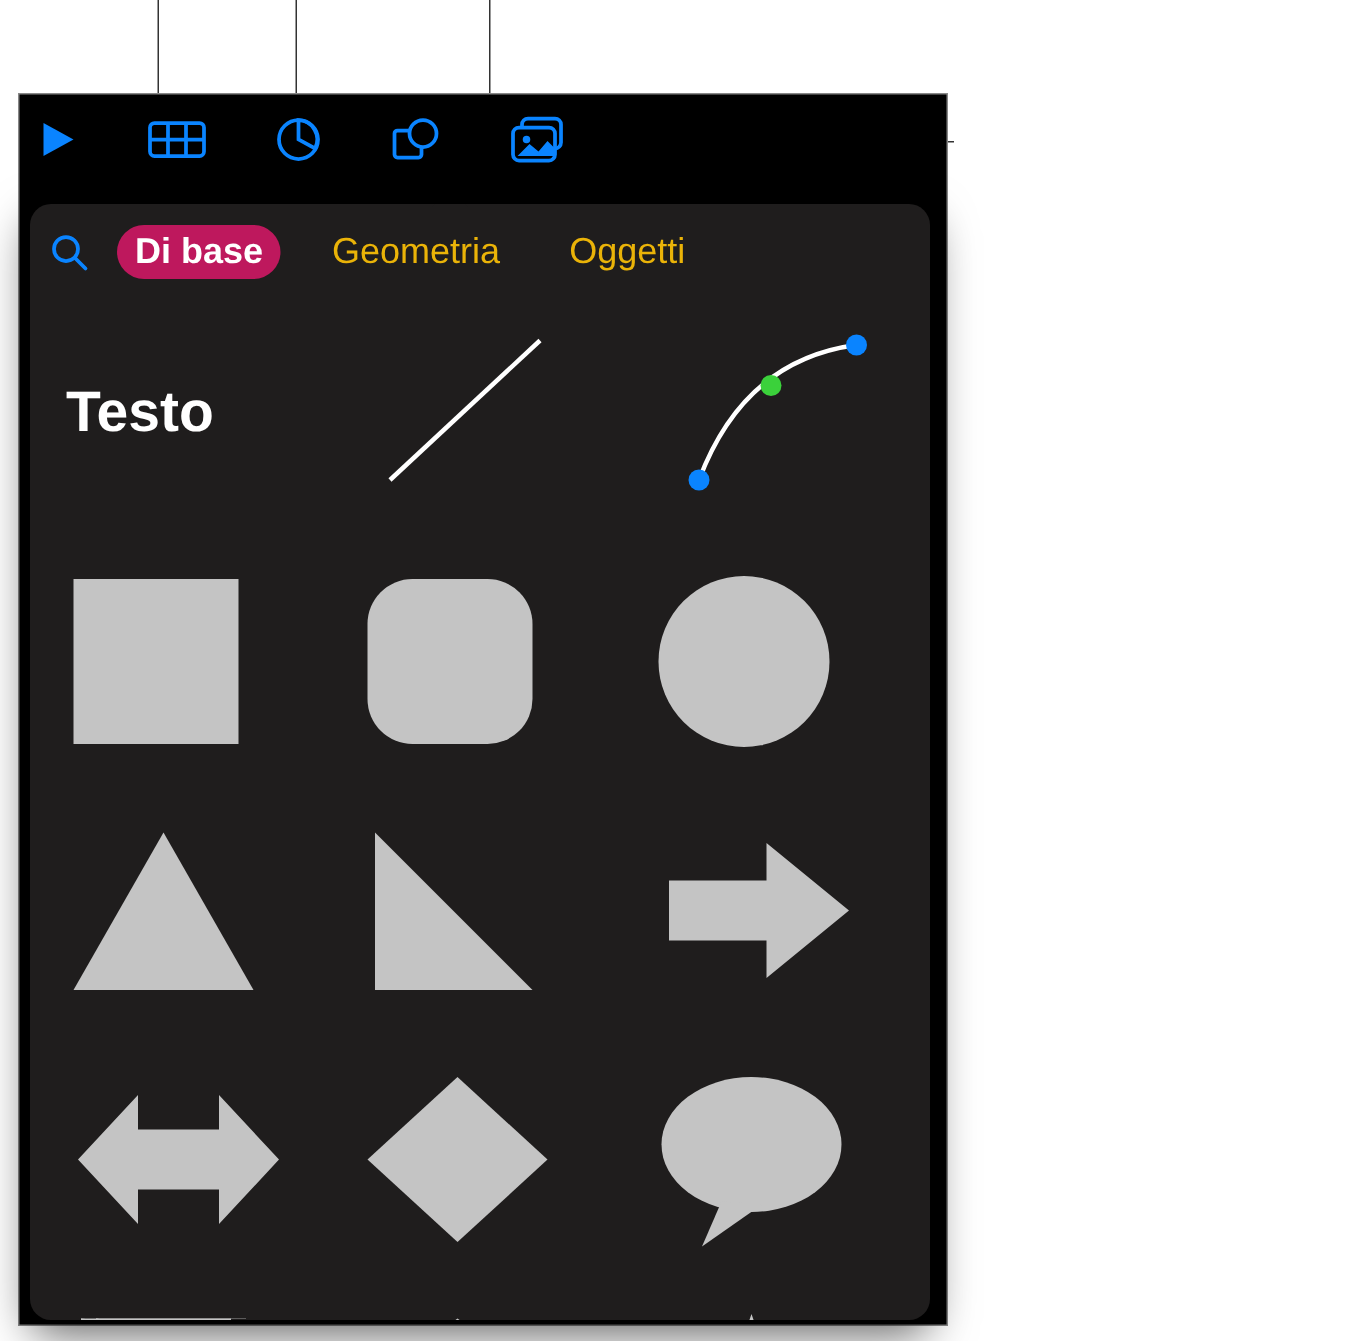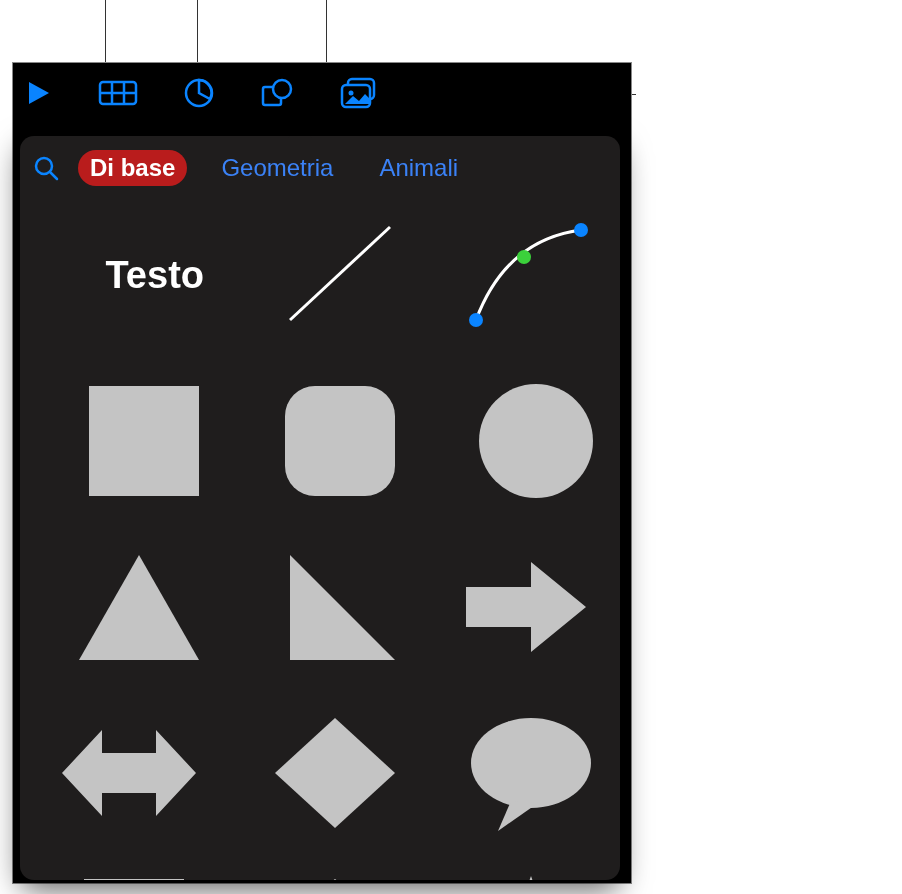--- a/index.html
+++ b/index.html
@@ -71,32 +71,32 @@
   .cat-row {
     display: flex;
     align-items: center;
     height: 64px;
     padding: 0 12px;
     gap: 18px;
     white-space: nowrap;
   }
   .search-btn { color:#0a84ff; display:flex; align-items:center; cursor:pointer; }
   .cats { display:flex; gap:22px; align-items:center; overflow:hidden; }
-  .cat { color:#3b82f6; font-size: 24px; cursor:pointer; padding:4px 12px; border-radius:18px; }
-  .cat.sel { background:#b91c1c; color:#fff; font-weight:600; }
+  .cat { color:#eab308; font-size: 24px; cursor:pointer; padding:4px 12px; border-radius:18px; }
+  .cat.sel { background:#be185d; color:#fff; font-weight:600; }
   .grid {
     padding: 10px 24px 0 24px;
   }
   .row { display:flex; justify-content:space-between; margin-bottom:36px; }
   .cell {
     width: 160px;
     height: 130px;
     display:flex;
     align-items:center;
-    justify-content:flex-end;
+    justify-content:flex-start;
     cursor:pointer;
   }
   .shape-fill { fill:#c4c4c4; }
   .testo { color:#fff; font-size:38px; font-weight:600; }
 </style>
 </head>
 <body>
 
 <div class="callout" style="left:105px; top:0; height:62px;"></div>
 <div class="callout" style="left:197px; top:0; height:62px;"></div>
@@ -147,21 +147,21 @@
   <div class="cat-row">
     <div class="search-btn">
       <svg width="28" height="28" viewBox="0 0 28 28">
         <circle cx="12" cy="12" r="8" fill="none" stroke="#0a84ff" stroke-width="2.5"></circle>
         <line x1="18" y1="18" x2="25" y2="25" stroke="#0a84ff" stroke-width="2.5" stroke-linecap="round"></line>
       </svg>
     </div>
     <div class="cats">
       <div class="cat sel">Di base</div>
       <div class="cat">Geometria</div>
-      <div class="cat">Animali</div>
+      <div class="cat">Oggetti</div>
 
     </div>
   </div>
 
   <div class="grid">
 
     <div class="row">
       <div class="cell">
         <span class="testo">Testo</span>
       </div>

